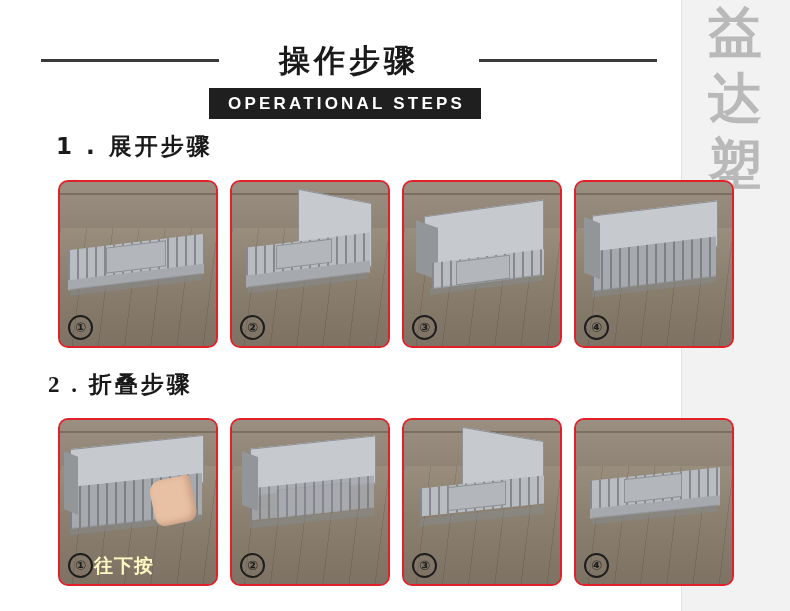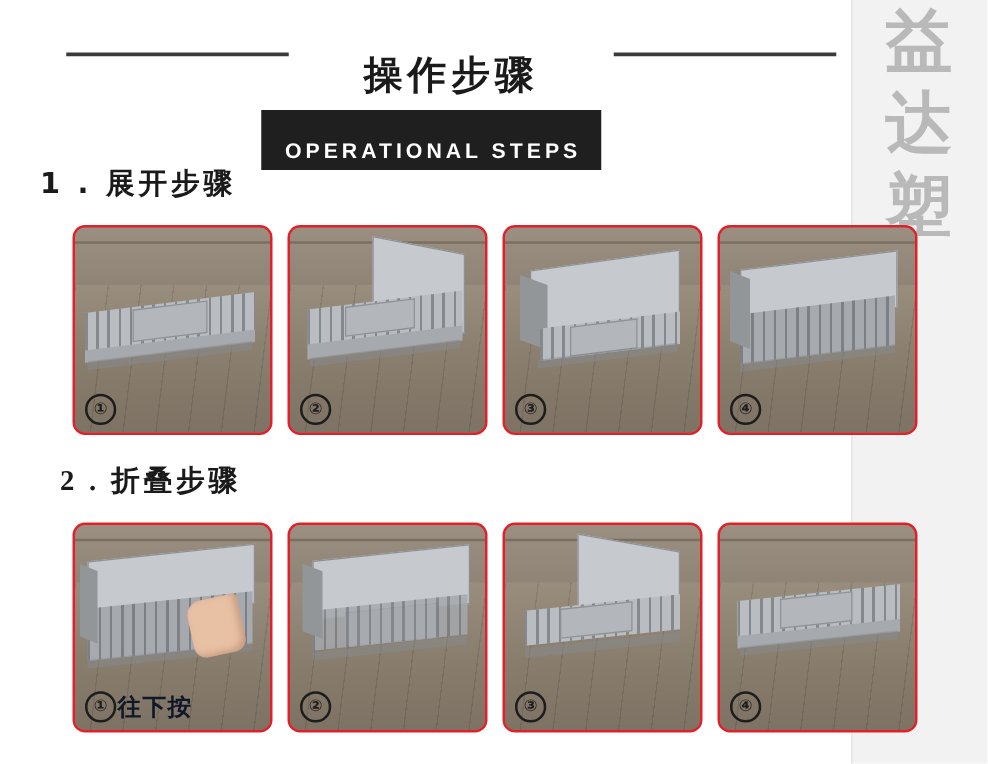--- a/index.html
+++ b/index.html
@@ -29,55 +29,55 @@
     font-family:"DejaVu Sans","Liberation Sans",sans-serif;
     user-select:none;
   }
   .brand-chars div{display:block;}
 
   
   .header{
     position:absolute;left:0;top:20px;width:690px;height:100px;
   }
   .title-row{
-    position:absolute;left:16px;top:22px;width:690px;height:36px;
-    display:flex;align-items:flex-start;justify-content:center;gap:46px;
+    position:absolute;left:4px;top:22px;width:690px;height:36px;
+    display:flex;align-items:center;justify-content:center;gap:46px;
   }
   .title-line{
     height:3px;background:#3a3a3a;flex:0 0 auto;
   }
   .title-line.left{width:178px;margin-right:14px;}
   .title-line.right{width:178px;margin-left:14px;}
   .title-cn{
     font-size:31px;font-weight:bold;color:#1a1a1a;
     letter-spacing:4px;white-space:nowrap;
     font-family:"DejaVu Sans","Liberation Sans",sans-serif;
     line-height:36px;
   }
   .subtitle-wrap{
     position:absolute;left:0;top:68px;width:690px;
     display:flex;justify-content:center;
   }
   .subtitle{
     background:#1f1f1f;color:#ffffff;
     font-size:17px;font-weight:bold;letter-spacing:3.2px;
-    padding:23px 16px 6px 19px;
+    padding:6px 16px 6px 19px;
     line-height:19px;
     white-space:nowrap;
   }
 
   
   .section-heading{
     position:absolute;
     font-size:23px;font-weight:bold;color:#1a1a1a;
     letter-spacing:3px;
     font-family:"DejaVu Sans","Liberation Sans",sans-serif;
     white-space:nowrap;
   }
-  #sec1-heading{left:32px;top:131px;}
+  #sec1-heading{left:56px;top:131px;}
   #sec2-heading{left:48px;top:369px;font-family:Liberation Serif, serif;}
 
   .row{
     position:absolute;left:58px;width:700px;height:168px;
     display:flex;gap:12px;
   }
   #row1{top:180px;}
   #row2{top:418px;}
 
   .cell{
@@ -137,21 +137,21 @@
     border:2px solid #1d1d1d;
     color:#1d1d1d;font-size:13px;font-weight:bold;
     display:flex;align-items:center;justify-content:center;
     background:rgba(255,255,255,0.0);
     font-family:"DejaVu Sans","Liberation Sans",sans-serif;
     line-height:1;
     z-index:6;
   }
   .num-label{
     position:absolute;left:34px;bottom:5px;
-    font-size:19px;font-weight:bold;color:#0f172a;
+    font-size:19px;font-weight:bold;color:#fef9c3;
     letter-spacing:1px;
     font-family:"DejaVu Sans","Liberation Sans",sans-serif;
     z-index:6;
     white-space:nowrap;
   }
   .hand{
     position:absolute;
     background:#e8c0a4;
     border-radius:12px 4px 10px 10px;
     box-shadow:inset -3px -2px 6px rgba(160,110,85,0.45);

